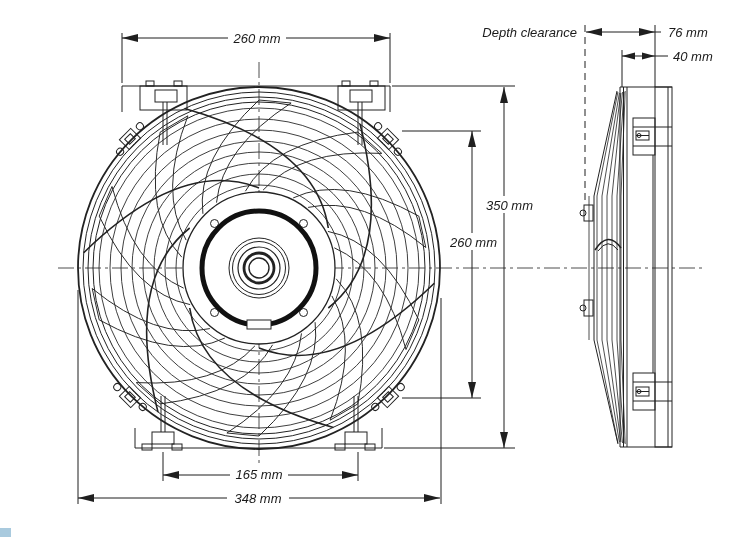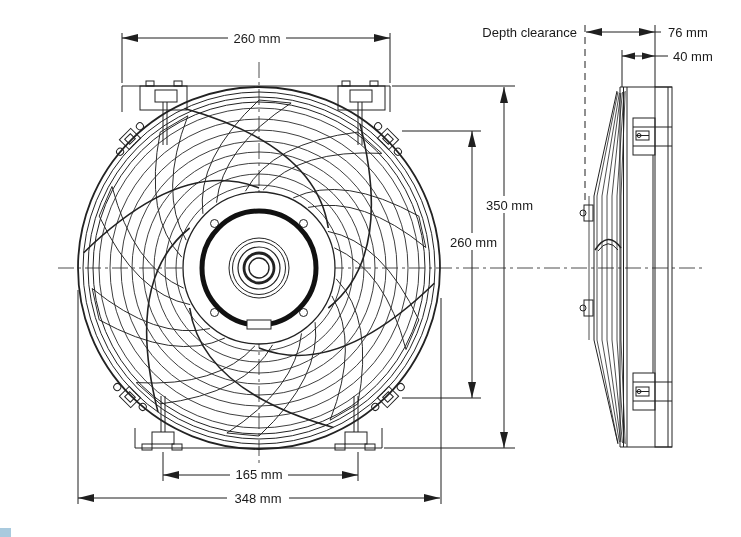--- a/index.html
+++ b/index.html
@@ -1,17 +1,17 @@
 <!DOCTYPE html>
 <html><head>
 <meta charset="utf-8">
 <style>
   html,body{margin:0;padding:0;background:#fff;}
   .canvas{position:relative;width:741px;height:537px;background:#ffffff;overflow:hidden;
-          font-family:"Liberation Sans",sans-serif;}
+          font-family:"Liberation Sans",sans-serif;font-style:italic;}
   svg{display:block;}
   text{font-family:"Liberation Sans",sans-serif;font-size:13px;fill:#1a1a1a;}
   .corner-mark{position:absolute;left:0;bottom:0;width:11px;height:9px;background:#a9cade;}
 </style>
 </head>
 <body>
 
 <div class="canvas">
 <svg width="741" height="537" viewBox="0 0 741 537">
 

